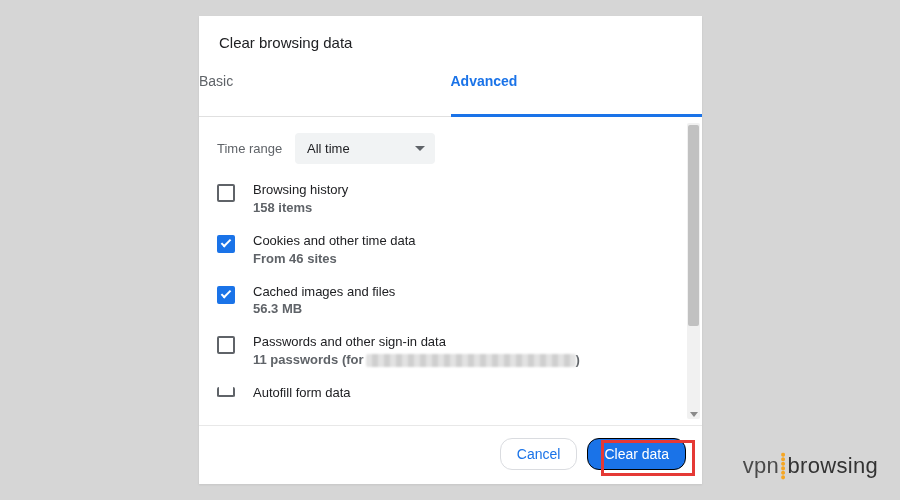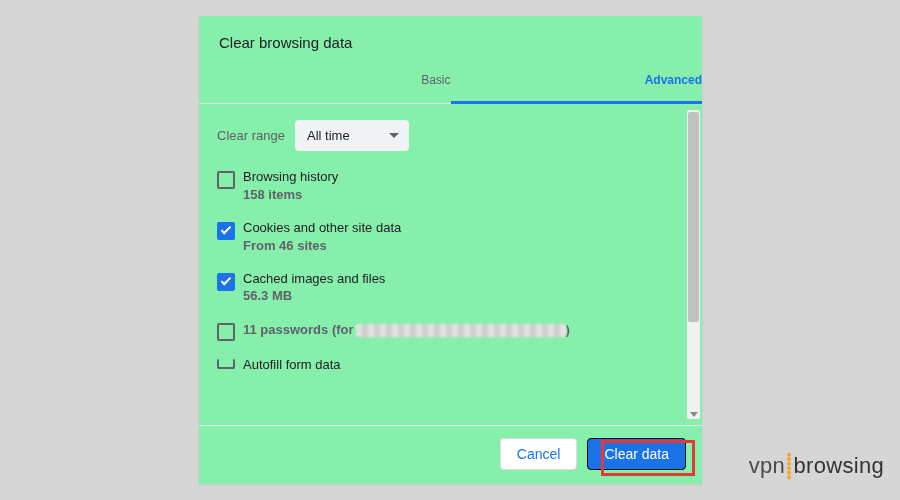--- a/index.html
+++ b/index.html
@@ -10,39 +10,39 @@
     font-family: Arial, Helvetica, sans-serif;
     position: relative;
     overflow: hidden;
   }
   .dialog {
     position: absolute;
     left: 199px;
     top: 16px;
     width: 503px;
     height: 468px;
-    background: #86efac;
+    background: #ffffff;
     box-shadow: 0 1px 2px rgba(0,0,0,0.08);
     display: flex;
     flex-direction: column;
   }
   .dialog-title {
     font-size: 15px;
     color: #202124;
     padding: 18px 20px 12px 20px;
   }
   .tabs {
     display: flex;
     width: 100%;
   }
   .tab {
     flex: 1;
-    text-align: right;
-    font-size: 12px;
-    padding: 10px 0 16px 0;
+    text-align: left;
+    font-size: 14px;
+    padding: 10px 0 27px 0;
     color: #5f6368;
     border-bottom: 1px solid #e0e0e0;
     cursor: pointer;
   }
   .tab.active {
     color: #1a73e8;
     font-weight: 600;
     border-bottom: 3px solid #1a73e8;
     padding-bottom: 10px;
   }
@@ -68,21 +68,21 @@
     color: #5f6368;
     width: 78px;
   }
   .time-select {
     display: flex;
     align-items: center;
     justify-content: space-between;
     background: #f1f3f4;
     border-radius: 4px;
     padding: 8px 10px 8px 12px;
-    width: 114px;
+    width: 140px;
     font-size: 13px;
     color: #202124;
     cursor: pointer;
   }
   .caret-down {
     width: 0; height: 0;
     border-left: 5px solid transparent;
     border-right: 5px solid transparent;
     border-top: 5px solid #5f6368;
   }
@@ -108,21 +108,21 @@
     border-color: #1a73e8;
   }
   .checkmark {
     width: 10px;
     height: 5px;
     border-left: 2px solid #fff;
     border-bottom: 2px solid #fff;
     transform: rotate(-45deg) translate(1px,-1px);
   }
   .option-text {
-    margin-left: 8px;
+    margin-left: 18px;
   }
   .opt-title {
     font-size: 13px;
     color: #202124;
     line-height: 1.3;
   }
   .opt-sub {
     font-size: 13px;
     color: #5f6368;
     line-height: 1.3;
@@ -170,42 +170,42 @@
   .scroll-arrow.down{bottom:2px;border-top:5px solid #8a8a8a;}
   .button-row {
     display:flex;
     justify-content:flex-end;
     gap:10px;
     padding:12px 16px 14px 0;
   }
   .btn {
     font-size:14px;
     padding:7px 16px;
-    border-radius:4px;
+    border-radius:12px;
     cursor:pointer;
     font-weight:500;
   }
   .btn-cancel {
     background:#fff;
     color:#1a73e8;
     border:1px solid #dadce0;
   }
   .btn-primary {
     background:#1a73e8;
     color:#fff;
     border:1px solid #000000;
   }
   .highlight-box {
     position:absolute;
     border:3px solid #e53935;
     pointer-events:none;
   }
   .watermark {
     position:absolute;
-    right:16px;
+    right:22px;
     bottom:18px;
     font-size:22px;
     color:#4a4a4a;
     font-weight:400;
     letter-spacing:0.3px;
     display:flex;
     align-items:center;
   }
   .watermark .vpn { color:#4a4a4a; font-weight:400; }
   .watermark .bar {
@@ -226,59 +226,60 @@
 
   <div class="tabs">
     <div class="tab">Basic</div>
     <div class="tab active">Advanced</div>
   </div>
 
   <div class="scroll-area">
     <div class="scroll-content">
 
       <div class="time-row">
-        <div class="time-label">Clear range</div>
+        <div class="time-label">Time range</div>
         <div class="time-select">
           <span>All time</span>
           <span class="caret-down"></span>
         </div>
       </div>
 
       <div class="option-row">
         <div class="checkbox"></div>
         <div class="option-text">
           <div class="opt-title">Browsing history</div>
           <div class="opt-sub">158 items</div>
         </div>
       </div>
 
 
       <div class="option-row">
         <div class="checkbox checked">
             <div class="checkmark"></div>
           </div>
         <div class="option-text">
-          <div class="opt-title">Cookies and other site data</div>
+          <div class="opt-title">Cookies and other time data</div>
           <div class="opt-sub">From 46 sites</div>
         </div>
       </div>
 
       <div class="option-row">
         <div class="checkbox checked">
             <div class="checkmark"></div>
           </div>
         <div class="option-text">
           <div class="opt-title">Cached images and files</div>
           <div class="opt-sub">56.3 MB</div>
         </div>
       </div>
 
       <div class="option-row">
         <div class="checkbox"></div>
         <div class="option-text">
+          <div class="opt-title">Passwords and other sign-in data</div>
           <div class="opt-sub">
             <span>11 passwords (for </span>
             <span class="blurred"></span>
             <span>)</span>
           </div>
         </div>
       </div>
 
       <div class="option-row partial">
         <div class="checkbox"></div>

